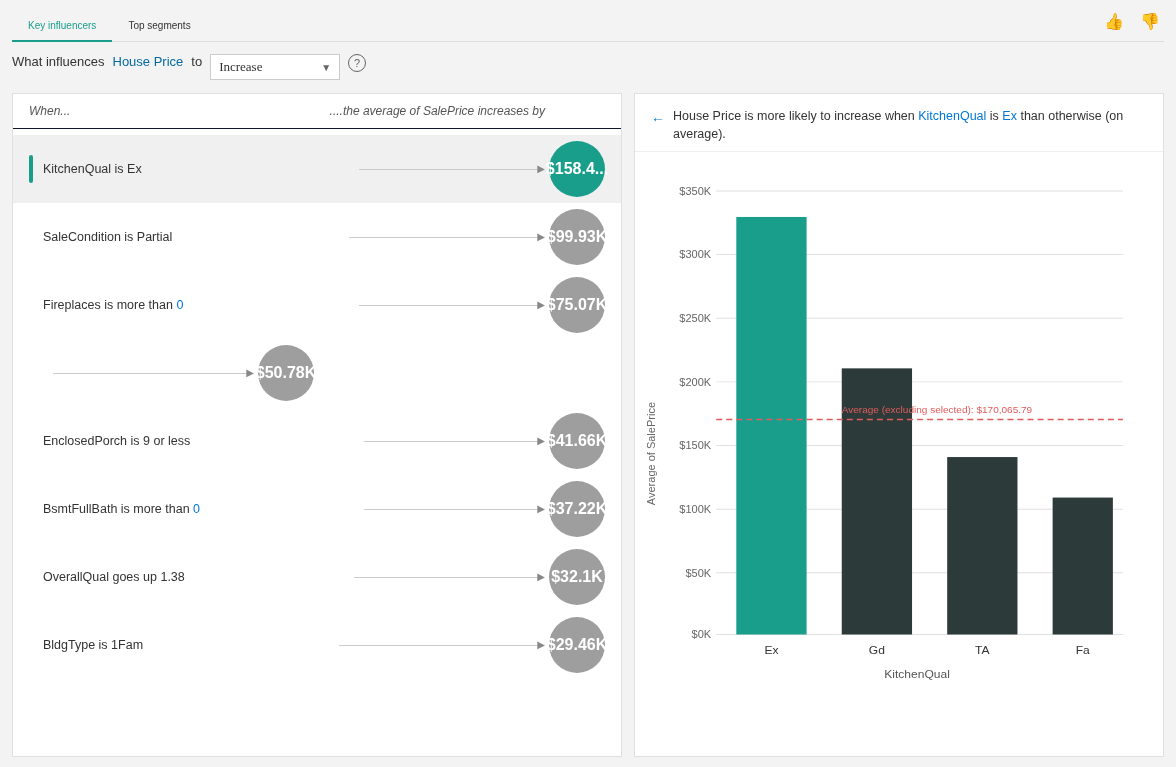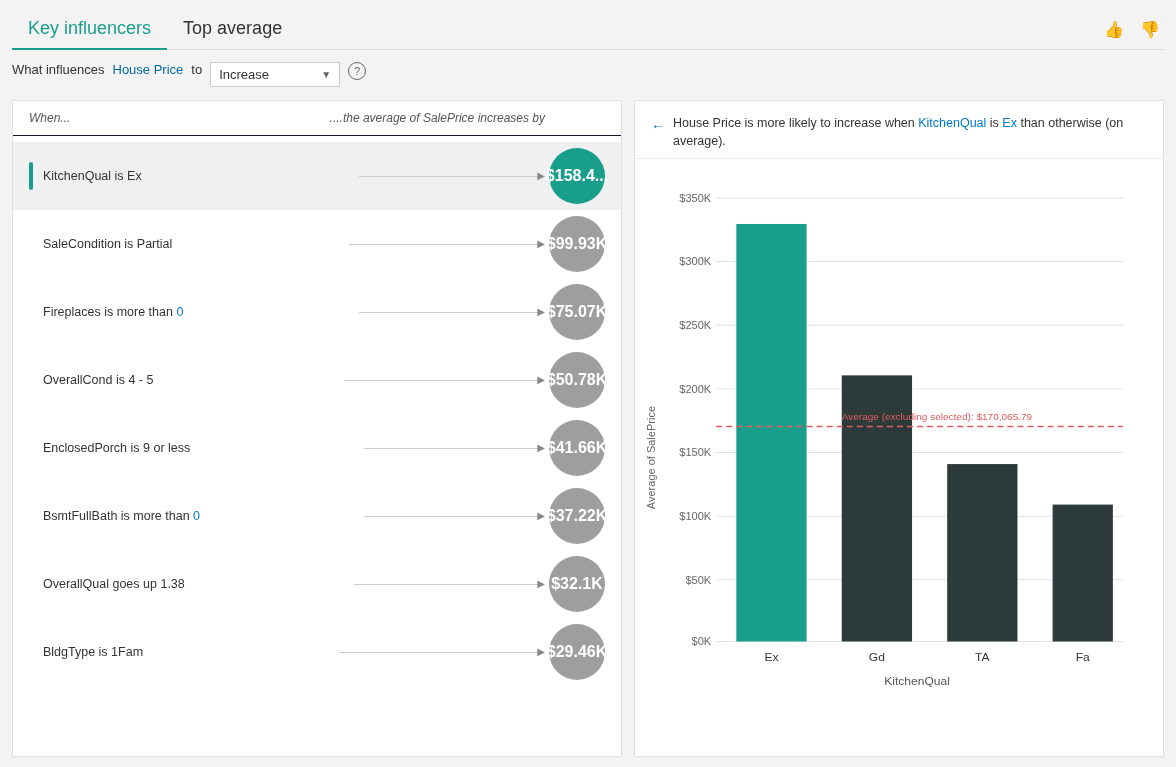--- a/index.html
+++ b/index.html
@@ -1,30 +1,30 @@
 <!DOCTYPE html>
 <html><head>
   <meta charset="utf-8">
   <style>
     * { box-sizing: border-box; margin: 0; padding: 0; }
     body { font-family: 'Segoe UI', Arial, sans-serif; background: #f3f3f3; width: 1176px; height: 767px; overflow: hidden; font-size: 13px; color: #333; }
     .container { width: 1176px; height: 767px; background: #f3f3f3; display: flex; flex-direction: column; padding: 10px 12px; }
     
     
     .tabs { display: flex; align-items: flex-end; gap: 0; margin-bottom: 12px; border-bottom: 1px solid #ddd; position: relative; }
-    .tab { padding: 8px 16px 10px; cursor: pointer; font-size: 18px; color: #333; font-weight: 500; position: relative; }
+    .tab { padding: 8px 16px 10px; cursor: pointer; font-size: 10px; color: #333; font-weight: 500; position: relative; }
     .tab.active { color: #1a9e8c; }
     .tab.active::after { content: ''; position: absolute; bottom: -1px; left: 0; right: 0; height: 2px; background: #1a9e8c; }
     .tab-actions { margin-left: auto; display: flex; gap: 8px; align-items: center; padding-bottom: 8px; }
     .icon-btn { background: none; border: none; cursor: pointer; color: #666; font-size: 16px; padding: 2px 4px; }
     
     
     .filter-row { display: flex; align-items: flex-start; gap: 8px; margin-bottom: 13px; flex-wrap: wrap; }
     .filter-label { font-size: 13px; color: #333; }
-    .dropdown { display: flex; align-items: center; border: 1px solid #ccc; background: white; padding: 4px 8px; min-width: 130px; cursor: pointer; font-size: 13px; justify-content: space-between; gap: 8px; }
+    .dropdown { display: flex; align-items: center; border: 1px solid #ccc; background: white; padding: 4px 8px; min-width: 130px; cursor: pointer; font-size: 13px; justify-content: space-between; gap: 8px; font-family: Liberation Serif, serif; }
     .dropdown-arrow { color: #666; font-size: 10px; }
     .help-icon { width: 18px; height: 18px; border-radius: 50%; border: 1px solid #666; display: flex; align-items: center; justify-content: center; font-size: 11px; color: #666; cursor: pointer; }
     
     
     .main-content { display: flex; gap: 12px; flex: 1; min-height: 0; }
     
     
     .left-panel { width: 610px; background: white; border: 1px solid #e0e0e0; display: flex; flex-direction: column; overflow: hidden; }
     .left-panel-header { display: flex; padding: 10px 16px; border-bottom: 1px solid #0f172a; }
     .col-when { flex: 1; font-size: 12px; color: #555; font-style: italic; }
@@ -63,21 +63,21 @@
 </head>
 <body>
 
 <div class="container">
 
   <div class="tabs">
     <div class="tab active">
       <span>Key influencers</span>
     </div>
     <div class="tab">
-      <span>Top average</span>
+      <span>Top segments</span>
     </div>
     <div class="tab-actions">
       <button class="icon-btn">👍</button>
       <button class="icon-btn">👎</button>
     </div>
   </div>
 
   <div class="filter-row">
     <span class="filter-label">What influences</span>
     <span class="filter-label highlight" style="color:#0369a1;">House Price</span>
@@ -114,21 +114,20 @@
 
         <div class="influencer-item">
           <div style="width:14px; flex-shrink:0;"></div>
           <span class="label">Fireplaces is more than <span style="color:#0078d4;">0</span></span>
           <div class="line" style="max-width:180px;"></div>
           <div class="bubble bubble-gray bubble-sm">$75.07K</div>
         </div>
 
         <div class="influencer-item">
           <div style="width:14px; flex-shrink:0;"></div>
-          <span class="label">OverallCond is 4 - 5</span>
           <div class="line" style="max-width:195px;"></div>
           <div class="bubble bubble-gray bubble-xs">$50.78K</div>
         </div>
 
         <div class="influencer-item">
           <div style="width:14px; flex-shrink:0;"></div>
           <span class="label">EnclosedPorch is 9 or less</span>
           <div class="line" style="max-width:175px;"></div>
           <div class="bubble bubble-gray bubble-xs">$41.66K</div>
         </div>

